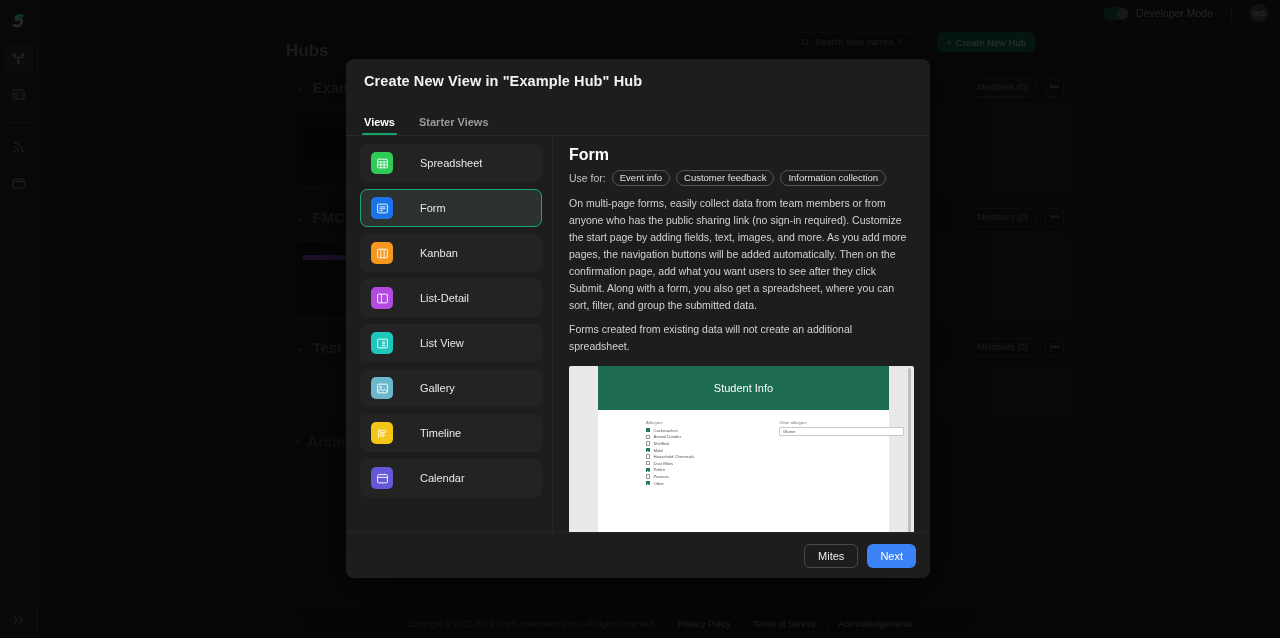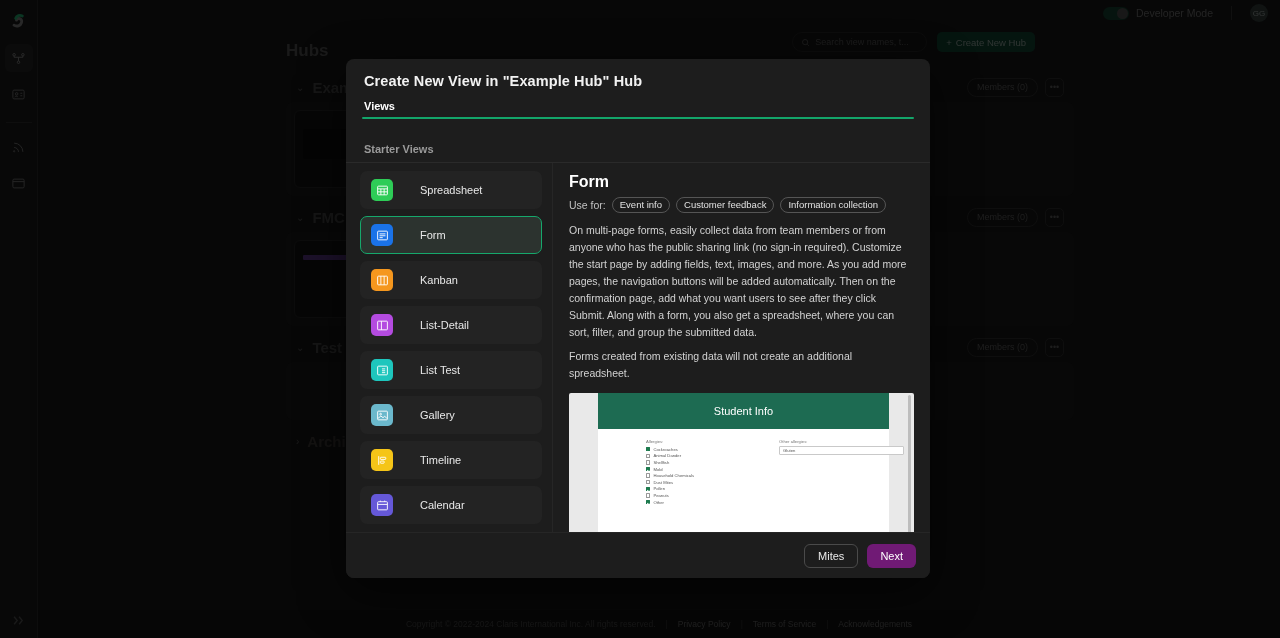--- a/index.html
+++ b/index.html
@@ -155,21 +155,21 @@
   
   #modal {
     position: absolute; left: 346px; top: 59px; width: 584px; height: 519px;
     background: #1d1d1d; border-radius: 8px;
     box-shadow: 0 14px 46px rgba(0,0,0,.62);
     display: flex; flex-direction: column;
     overflow: hidden;
   }
   .modal-head { padding: 14px 18px 0; }
   .modal-title { font-size: 14.5px; font-weight: 700; color: #f2f2f2; letter-spacing: .1px; }
-  .tabs { display: flex; gap: 24px; margin-top: 11px; position: relative; flex-direction: column; }
+  .tabs { display: flex; gap: 24px; margin-top: 27px; position: relative; }
   .tab {
     font-size: 11px; font-weight: 700; color: #9a9a9a; padding-bottom: 7px;
     position: relative;
   }
   .tab.active { color: #ffffff; }
   .tab.active::after {
     content: ""; position: absolute; left: -2px; right: -2px; bottom: 0;
     height: 2.5px; background: #13a56a; border-radius: 2px;
   }
   .modal-divider { height: 1px; background: #2a2a2a; }
@@ -209,21 +209,21 @@
   
   .preview {
     margin-top: 11px; height: 248px; background: #e9e9e9;
     border-radius: 2px; overflow: hidden; position: relative;
   }
   .preview-page {
     position: absolute; left: 29px; right: 25px; top: 0; bottom: 0;
     background: #ffffff;
   }
   .pv-header {
-    height: 36px; background: #1d6b52;
+    height: 44px; background: #1d6b52;
     display: flex; align-items: center; justify-content: center;
   }
   .pv-header-title { color: #fff; font-size: 11px; }
   .pv-content { position: relative; padding: 9px 18px; }
   .pv-col-left { position: absolute; left: 48px; top: 10px; width: 135px; }
   .pv-col-right { position: absolute; left: 181px; top: 10px; width: 125px; }
   .pv-label { font-size: 4.2px; color: #777; margin-bottom: 2px; display:block; }
   .pv-check-row { display: flex; align-items: center; gap: 3px; height: 6.6px; }
   .pv-box { width: 4.4px; height: 4.4px; border: 0.6px solid #999; background:#fff;
     border-radius: .5px; flex-shrink:0; }
@@ -248,21 +248,21 @@
   .modal-foot {
     height: 46px; background: #1d1d1d; border-top: 1px solid #262626;
     display: flex; align-items: center; justify-content: flex-end;
     gap: 9px; padding-right: 14px; flex-shrink: 0;
   }
   .btn {
     height: 24px; border-radius: 6px; font-size: 11px; padding: 0 13px;
     display: flex; align-items: center; justify-content: center;
   }
   .btn-cancel { background: #1d1d1d; border: 1px solid #4a4a4a; color: #e9e9e9; }
-  .btn-next { background: #701a75; color: #ffffff; font-weight: 400; }
+  .btn-next { background: #3b82f6; color: #ffffff; font-weight: 400; }
 </style>
 </head>
 <body>
 
 <div id="app-background">
 
   <div class="rail">
     <div class="rail-logo">
       <svg width="20" height="20" viewBox="0 0 24 24">
         <path d="M6 17c3 2 8 1 9-3 1-3-1-5-3-5-2 0-3 1-3 2" fill="none" stroke="#6b6b6b" stroke-width="3.4" stroke-linecap="round"></path>
@@ -463,21 +463,21 @@
         <span class="label">List-Detail</span>
       </div>
 
       <div class="view-item">
         <div class="vicon" style="background:#1ec6bd">
           <svg width="13" height="13" viewBox="0 0 24 24" fill="none" stroke="#fff" stroke-width="1.7">
             <rect x="3" y="4" width="18" height="16" rx="1.5"></rect>
               <path d="M7 9h0.01M11 9h6M7 12.5h0.01M11 12.5h6M7 16h0.01M11 16h6"></path>
           </svg>
         </div>
-        <span class="label">List Test</span>
+        <span class="label">List View</span>
       </div>
 
       <div class="view-item">
         <div class="vicon" style="background:#6bb8cc">
           <svg width="13" height="13" viewBox="0 0 24 24" fill="none" stroke="#fff" stroke-width="1.7">
             <rect x="3" y="4" width="18" height="16" rx="1.5"></rect>
               <circle cx="8.5" cy="9.5" r="1.6"></circle>
               <path d="M4 17l5-4 4 3 3-2.5 4 3.5"></path>
           </svg>
         </div>

